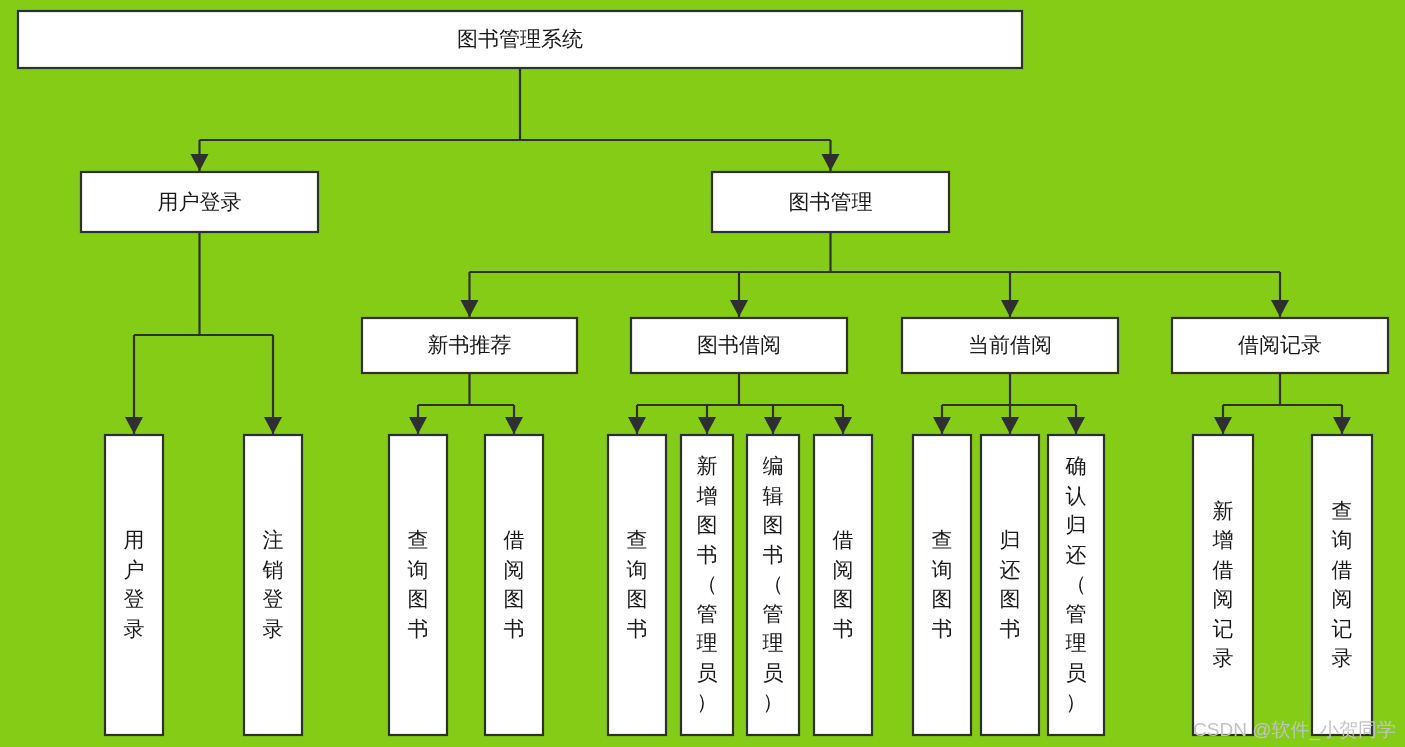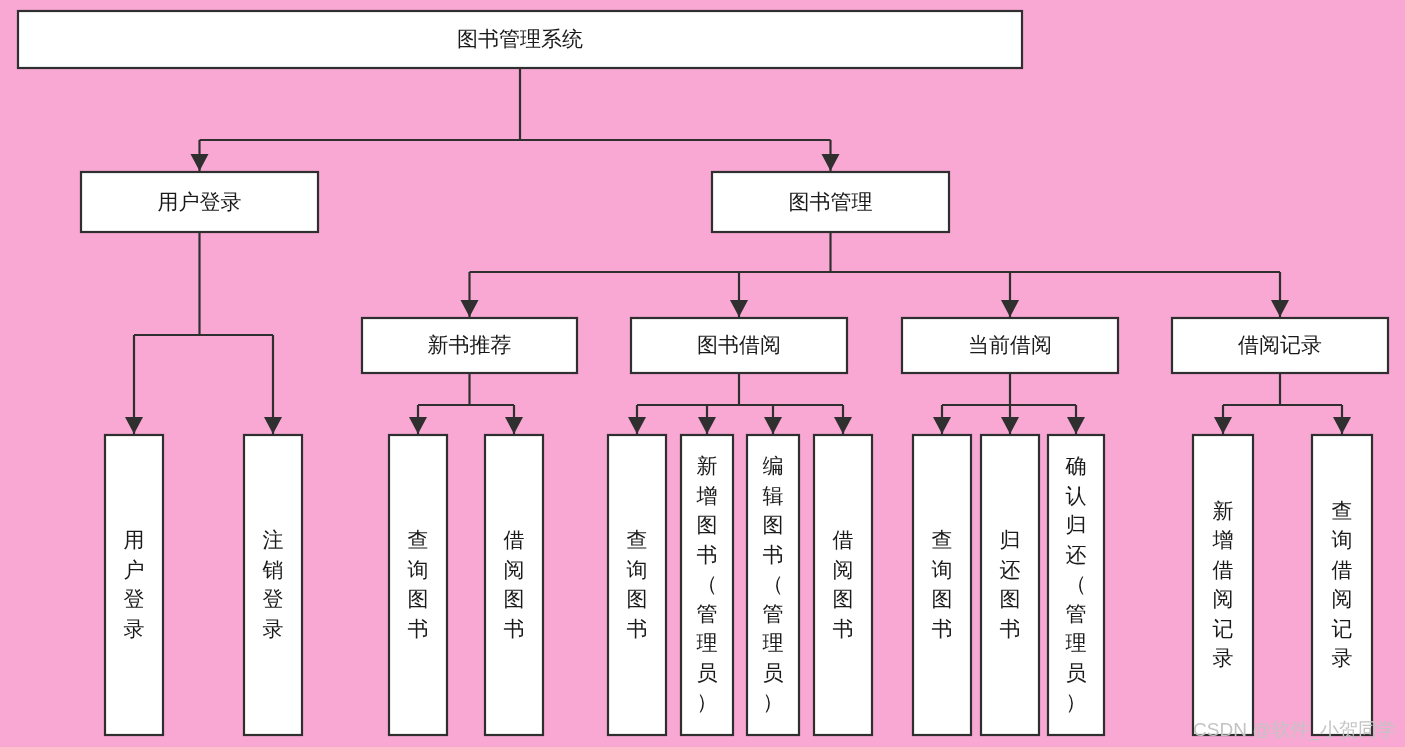--- a/index.html
+++ b/index.html
@@ -8,21 +8,21 @@
     padding: 0;
     background: #ffffff;
   }
   body {
     font-family: "Liberation Sans", "DejaVu Sans", sans-serif;
   }
   #diagram-root {
     position: relative;
     width: 1405px;
     height: 747px;
-    background: #f9a8d4;
+    background: #84cc16;
     overflow: hidden;
   }
   svg#tree-svg {
     position: absolute;
     left: 0;
     top: 0;
     width: 1405px;
     height: 747px;
     display: block;
   }

